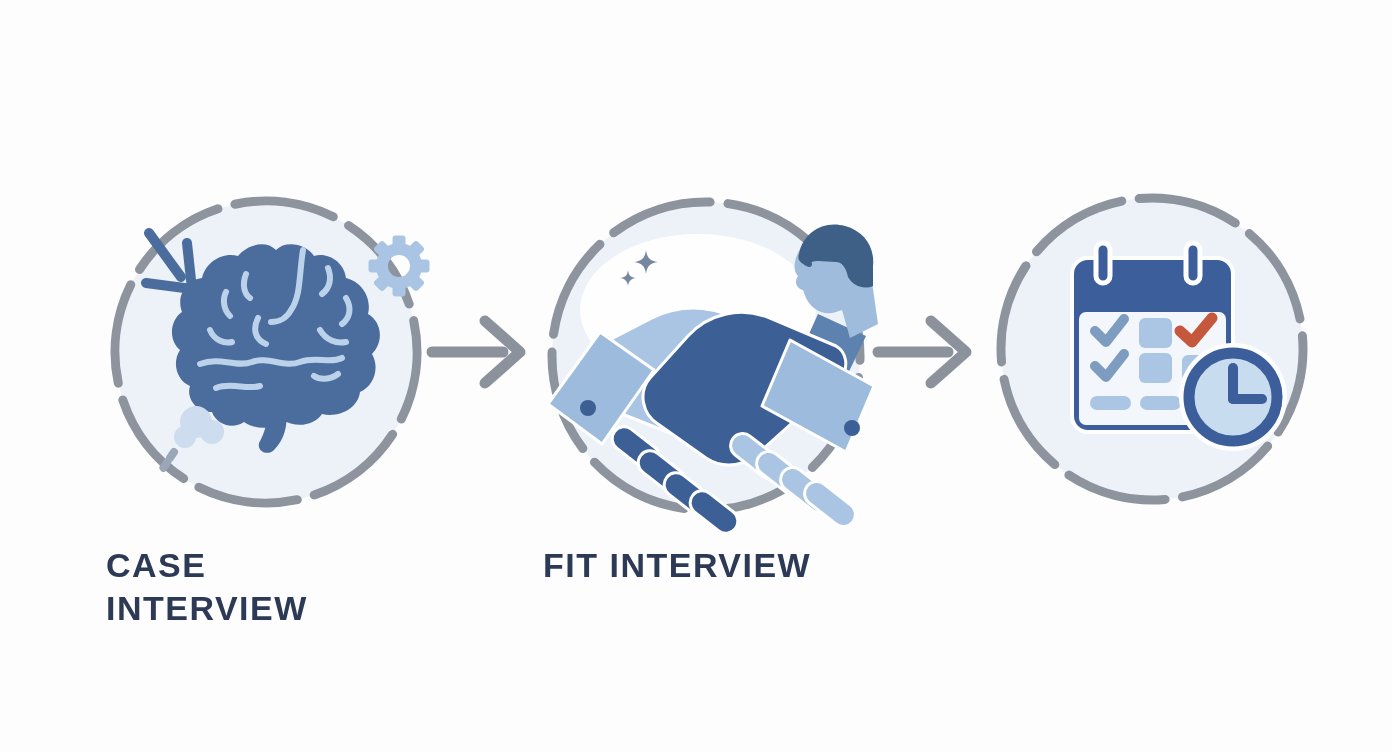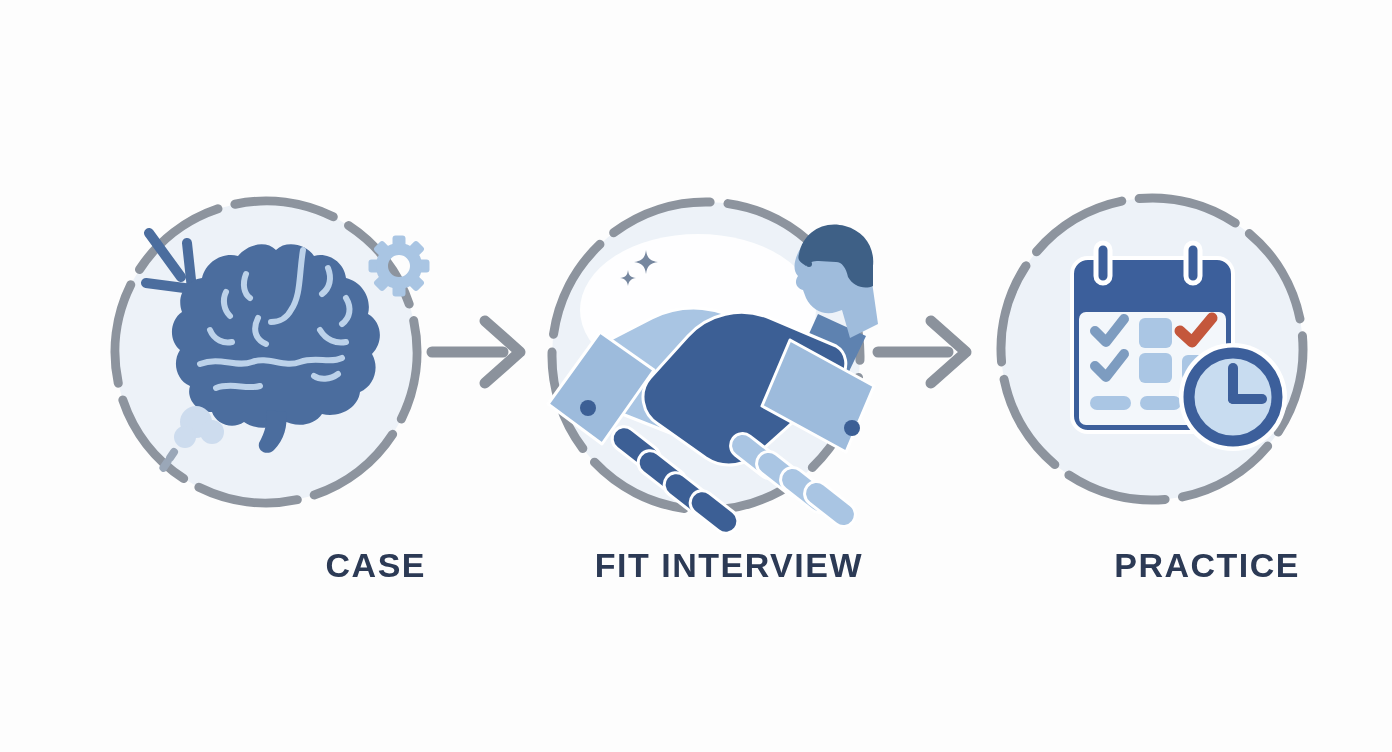--- a/index.html
+++ b/index.html
@@ -8,21 +8,21 @@
     --icon-pale-blue:#cddcee; --hair-blue:#3e6086; --skin-blue:#9fbcdc; --sleeve-blue:#5e82b0;
     --calendar-blue:#3c5f9b; --clock-face:#c8dcf0; --check-blue:#7d9cc0; --square-blue:#aac6e4;
     --check-red:#c4573c; --fold-blue:#bcd2ea; --sparkle-blue:#76879f; --label-color:#2c3a55;
     --handle-gray:#9aa7b8;
   }
   *{margin:0;padding:0;box-sizing:border-box;}
   html,body{width:100%;height:100%;}
   body{background:var(--background);font-family:"Liberation Sans","DejaVu Sans",sans-serif;}
   .canvas{position:relative;width:1392px;height:752px;background:var(--background);overflow:hidden;}
   .diagram-svg{position:absolute;left:0;top:0;}
-  .step-label{position:absolute;width:320px;text-align:right;color:var(--label-color);
+  .step-label{position:absolute;width:320px;text-align:left;color:var(--label-color);
     font-weight:bold;font-size:34px;line-height:43px;letter-spacing:1.5px;}
   #label-case{left:106px;top:544px;}
   #label-fit{left:543px;top:544px;}
   #label-practice{left:980px;top:544px;}
   .label-line{display:block;}
 </style>
 </head>
 <body>
 
 <div class="canvas">
@@ -174,23 +174,23 @@
       <circle cx="1233" cy="397" r="44" fill="var(--clock-face)" stroke="var(--calendar-blue)" stroke-width="11"></circle>
       <g fill="none" stroke="var(--calendar-blue)" stroke-width="10" stroke-linecap="round">
         <path d="M1233,399 L1233,368"></path>
         <path d="M1233,399 L1262,399"></path>
       </g>
     </g>
   </svg>
 
   <div class="step-label" id="label-case">
     <span class="label-line">CASE</span>
+    <span class="label-line">INTERVIEW</span>
   </div>
 
   <div class="step-label" id="label-fit">
     <span class="label-line">FIT INTERVIEW</span>
   </div>
 
   <div class="step-label" id="label-practice">
-    <span class="label-line">PRACTICE</span>
   </div>
 
 </div>
 
 </body></html>

